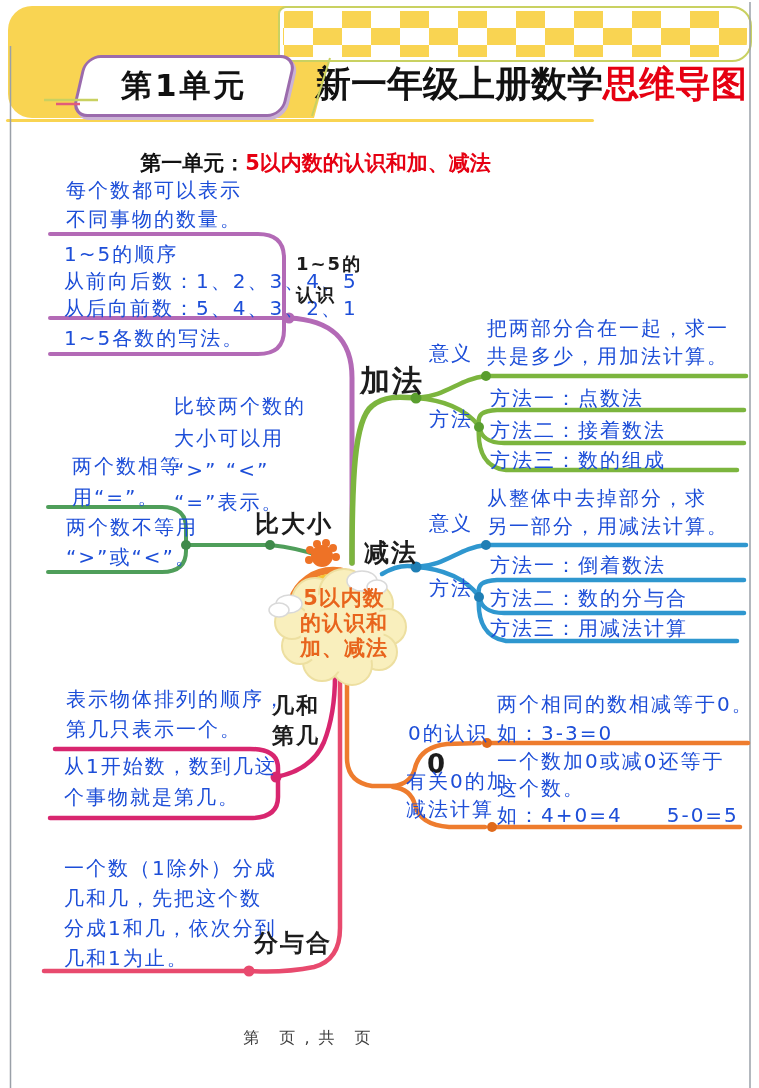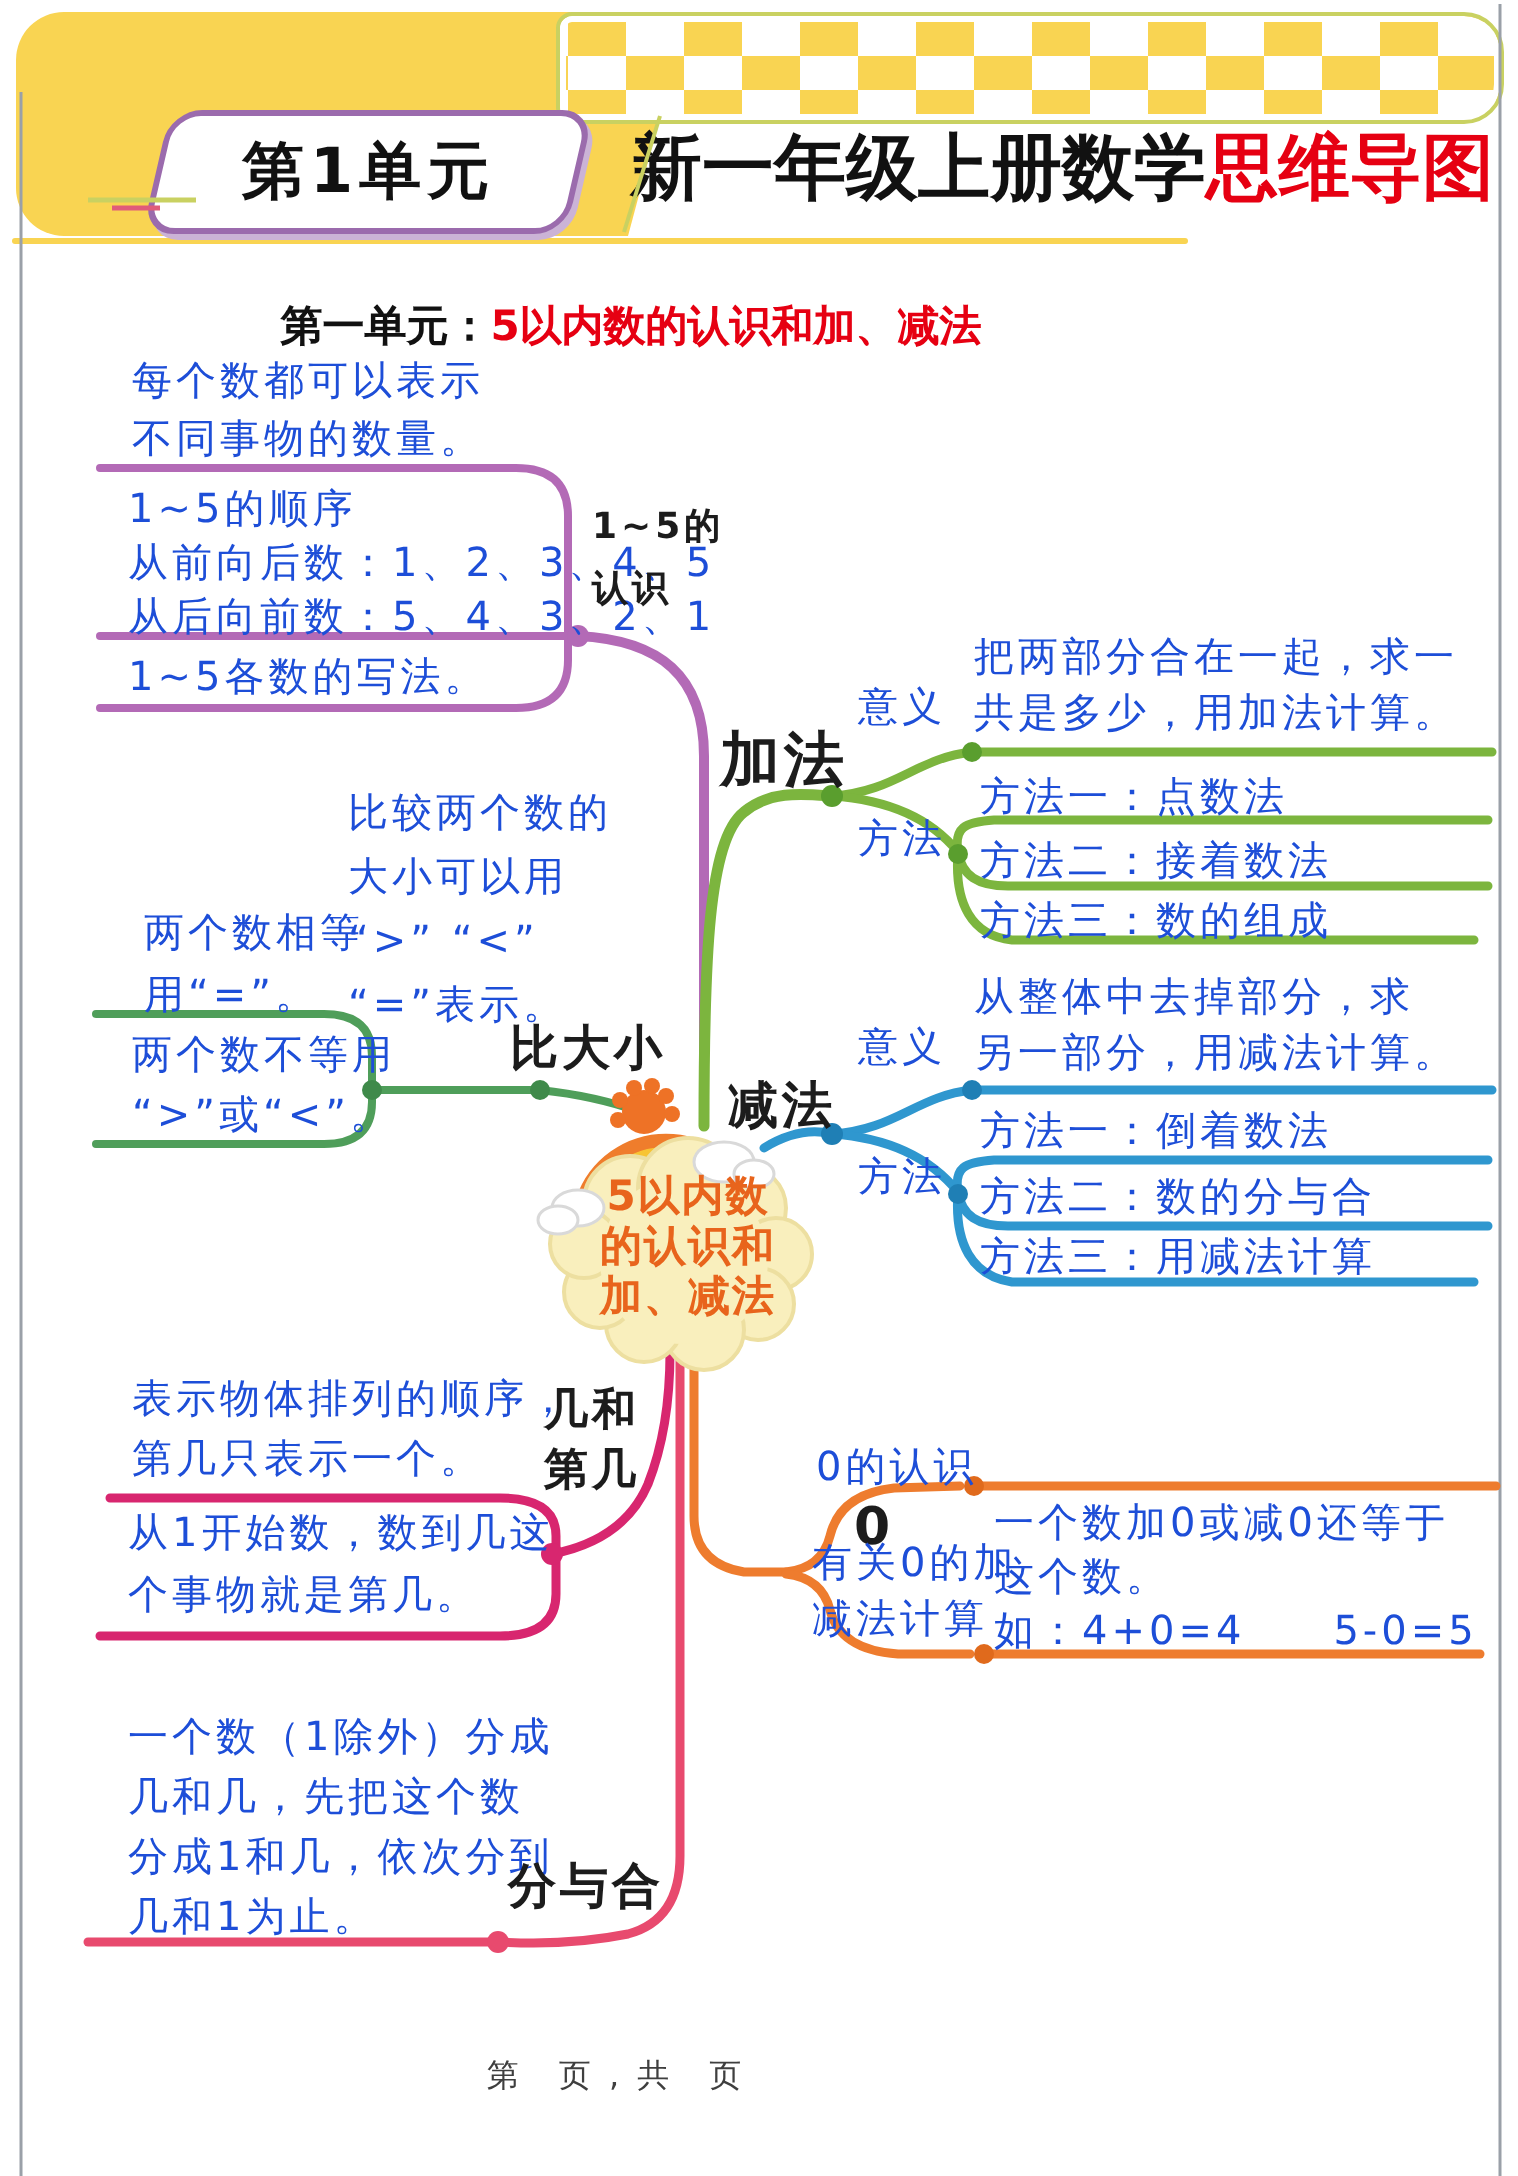--- a/index.html
+++ b/index.html
@@ -222,20 +222,22 @@
 
   <div class="t" style="left:66px;top:684px;line-height:30px;">表示物体排列的顺序，
 第几只表示一个。</div>
   <div class="t" style="left:64px;top:751px;line-height:31px;">从1开始数，数到几这
 个事物就是第几。</div>
   <div class="t lab" style="left:272px;top:691px;font-size:22px;line-height:30px;">几和
 第几</div>
 
   <div class="t lab" style="left:427px;top:750px;font-size:26px;">0</div>
   <div class="t" style="left:408px;top:719px;">0的认识</div>
+  <div class="t" style="left:497px;top:690px;">两个相同的数相减等于0。
+如：3-3=0</div>
   <div class="t" style="left:406px;top:767px;line-height:28px;">有关0的加
 减法计算</div>
   <div class="t" style="left:497px;top:748px;line-height:27px;">一个数加0或减0还等于
 这个数。
 如：4+0=4　　5-0=5</div>
 
   <div class="t" style="left:64px;top:853px;line-height:30px;">一个数（1除外）分成
 几和几，先把这个数
 分成1和几，依次分到
 几和1为止。</div>

